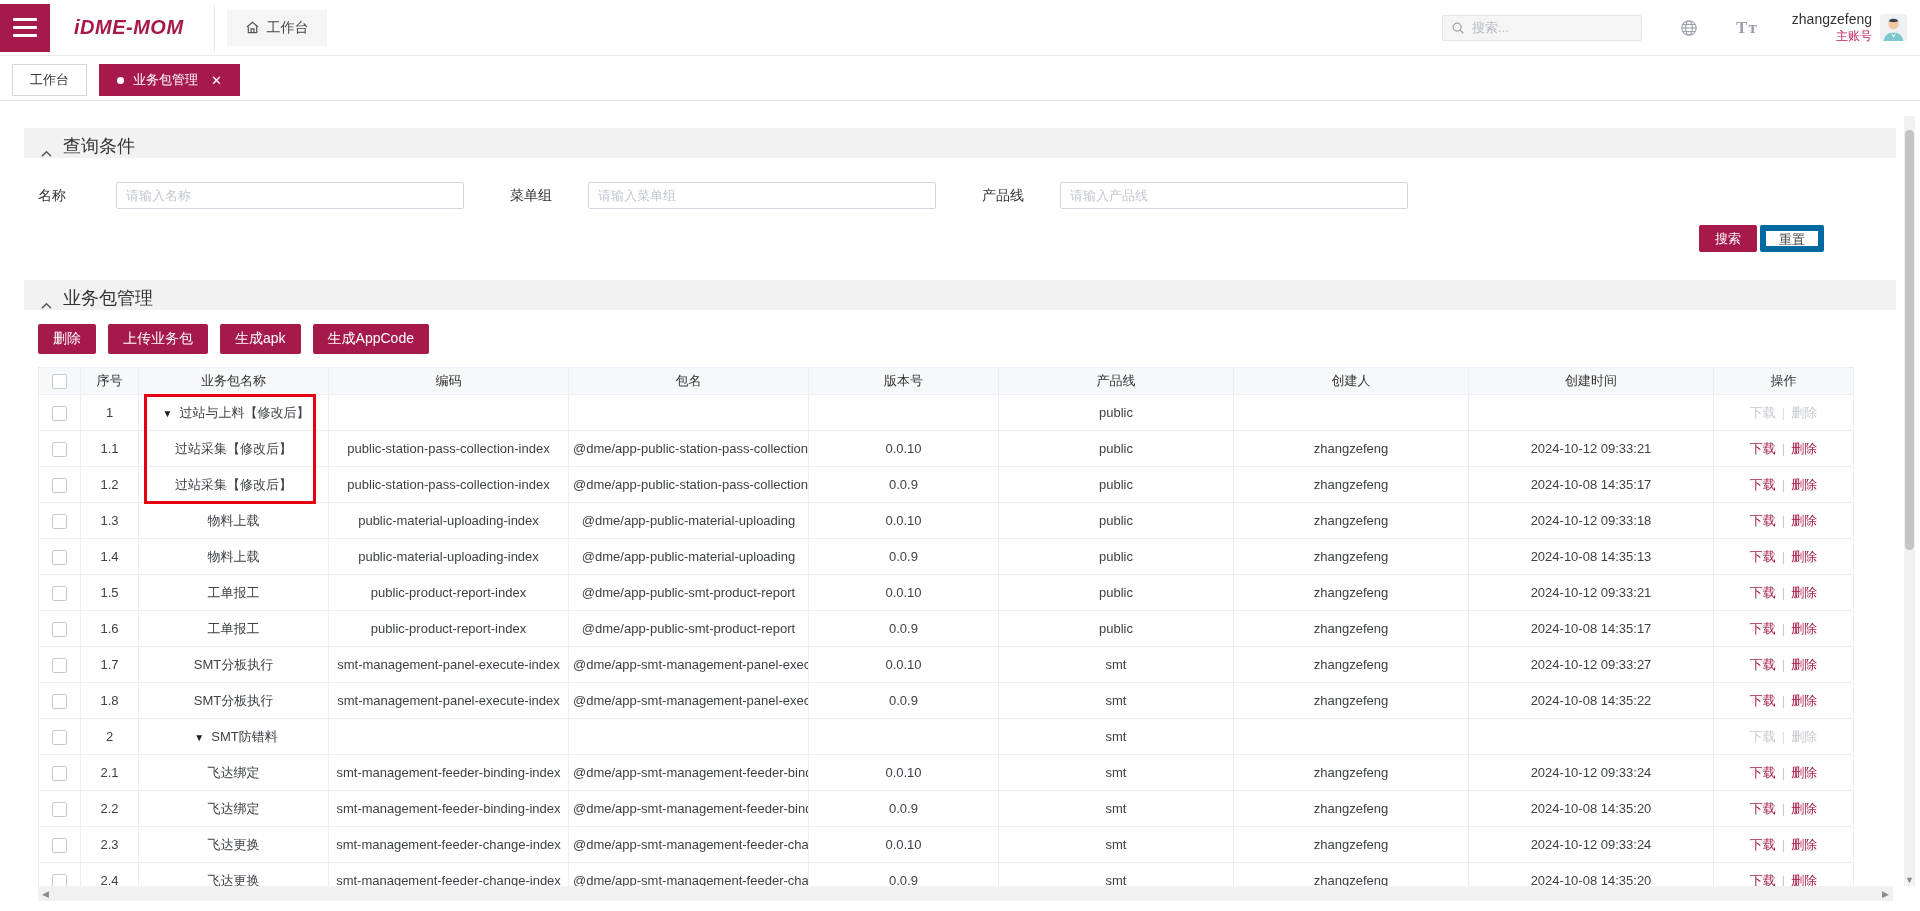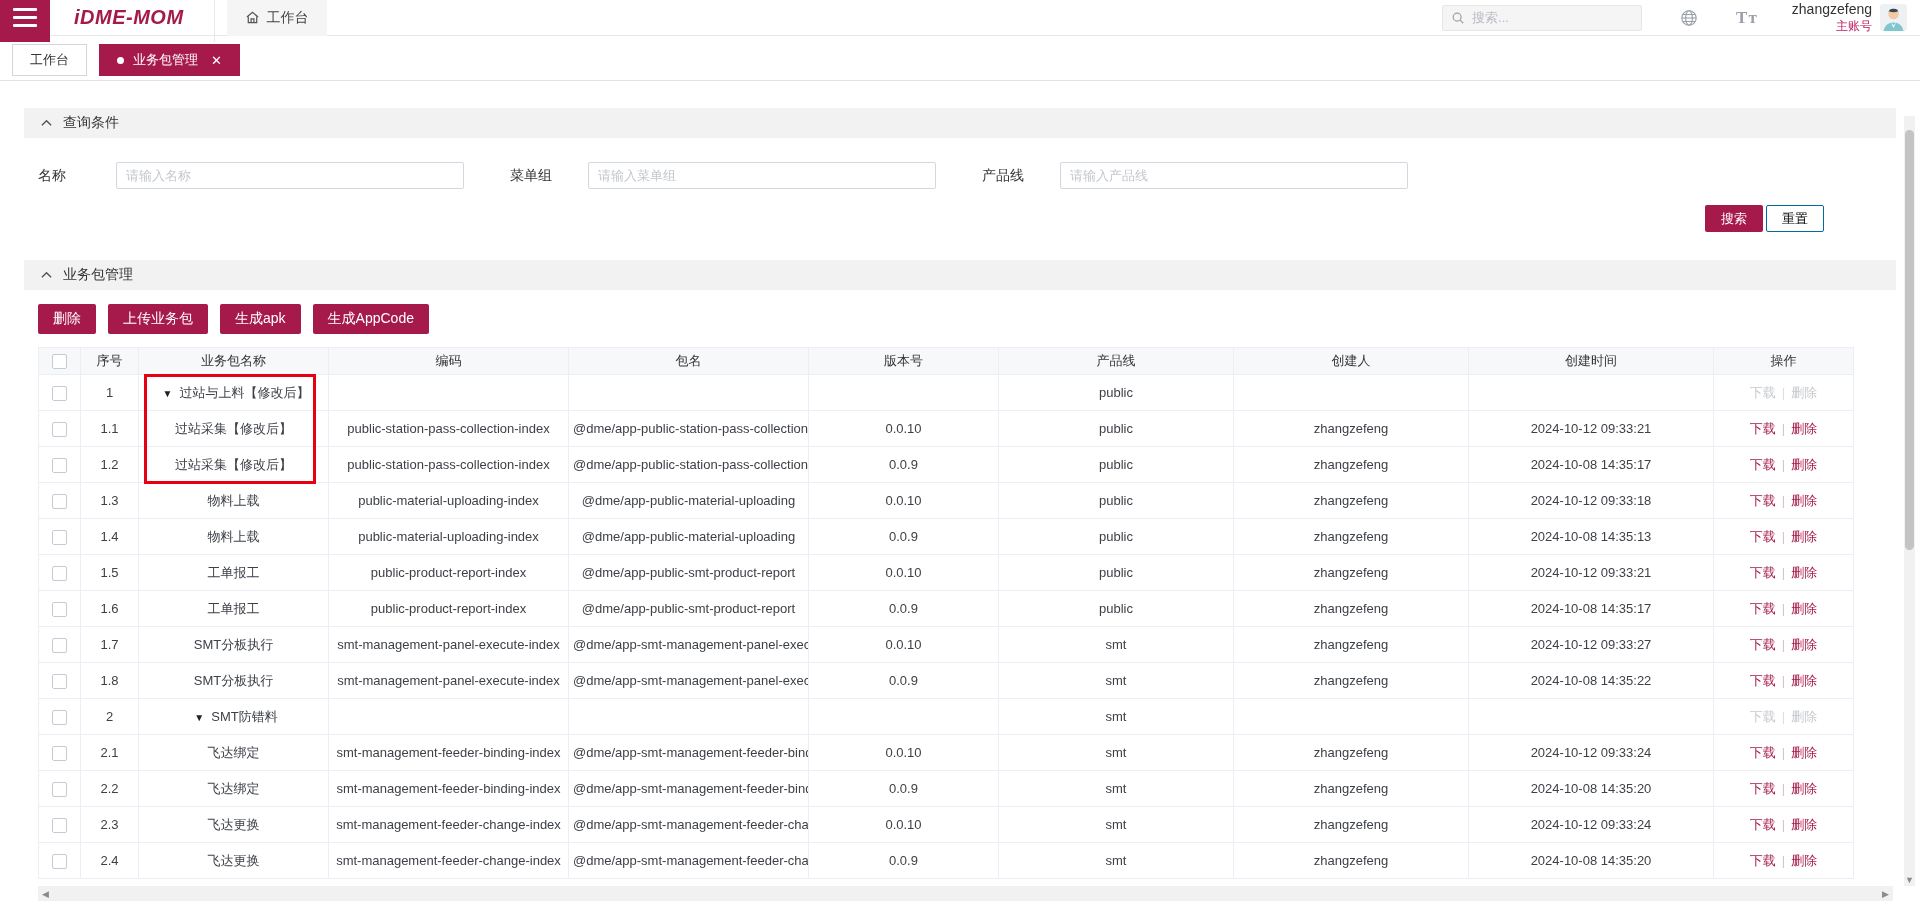--- a/index.html
+++ b/index.html
@@ -1,20 +1,20 @@
 <!DOCTYPE html>
 <html><head>
 <meta charset="utf-8">
 <style>
   * { margin:0; padding:0; box-sizing:border-box; }
   html,body { width:1920px; height:911px; overflow:hidden; background:#fff;
               font-family:"Liberation Sans","DejaVu Sans",sans-serif; color:#333; }
 
   
-  .topbar { height:36px; display:flex; align-items:center; border-bottom:1px solid #e8e8e8; background:#fff; }
+  .topbar { height:56px; display:flex; align-items:center; border-bottom:1px solid #e8e8e8; background:#fff; }
   .hamburger { width:50px; height:48px; background:#A6194B; display:flex; flex-direction:column;
                justify-content:center; align-items:center; gap:5px; cursor:pointer; flex:0 0 auto; }
   .hamburger i { display:block; width:24px; height:3px; background:#fff; border-radius:1px; }
   .logo { color:#A6194B; font-weight:bold; font-style:italic; font-size:20px; letter-spacing:.5px;
           margin:0 30px 0 24px; white-space:nowrap; }
   .top-divider { width:1px; height:48px; background:#e8e8e8; }
   .home-btn { height:36px; margin-left:12px; padding:0 18px; background:#f5f5f5; display:flex;
               align-items:center; gap:7px; font-size:14px; color:#444; cursor:pointer; }
   .home-btn svg { display:block; }
   .topbar-right { margin-left:auto; display:flex; align-items:center; padding-right:9px; }
@@ -35,36 +35,36 @@
   .tabstrip { height:45px; display:flex; align-items:center; gap:12px; padding:4px 12px 0;
               border-bottom:1px solid #e2e2e2; background:#fff; }
   .tab { height:32px; display:flex; align-items:center; padding:0 17px; font-size:13px; background:#fff;
          border:1px solid #d6d6d6; color:#333; cursor:pointer; white-space:nowrap; }
   .tab.active { background:#A6194B; border-color:#A6194B; color:#fff; gap:9px; }
   .tab .dot { width:7px; height:7px; border-radius:50%; background:#fff; }
   .tab .close { font-size:13px; margin-left:4px; }
 
   
   .content { position:relative; padding:0 24px; }
-  .section-header { height:30px; margin-top:27px; background:#f2f2f2; display:flex; align-items:center;
-                    gap:11px; padding:0 17px; font-size:14px; color:#333; cursor:pointer; }
+  .section-header { height:30px; margin-top:27px; background:#f2f2f2; display:flex; align-items:flex-end;
+                    gap:11px; padding:0 17px; font-size:18px; color:#333; cursor:pointer; }
   .chev { display:flex; align-items:center; color:#555; }
 
   .query-body { padding:24px 14px 14px; }
   .form-row { display:flex; }
   .field { display:flex; align-items:center; margin-right:46px; }
   .field label { width:78px; font-size:14px; color:#333; }
   .field input { width:348px; height:27px; border:1px solid #d4d7dd; border-radius:2px; padding:0 9px;
                  font-size:13px; color:#333; outline:none; font-family:inherit; }
   .field input::placeholder { color:#c3c7cf; }
   .btn-row { display:flex; justify-content:flex-end; gap:3px; margin-top:16px; padding-right:58px; }
   .btn { height:27px; min-width:58px; padding:0 13px; font-size:13px; border-radius:2px; cursor:pointer;
          font-family:inherit; }
   .btn-primary { background:#A6194B; color:#fff; border:none; }
-  .btn-plain { background:#fff; color:#000000; border:1px solid #0369a1; }
+  .btn-plain { background:#fff; color:#404040; border:6px solid #0369a1; }
 
   .pkg-body { padding:14px 14px 0; }
   .toolbar { display:flex; gap:12px; }
   .btn-lg { height:30px; padding:0 15px; font-size:14px; background:#A6194B; color:#fff; border:none;
             border-radius:2px; cursor:pointer; font-family:inherit; white-space:nowrap; }
 
   
   .table-wrap { position:relative; margin-top:13px; }
   table { border-collapse:collapse; table-layout:fixed; width:1815px; background:#fff; }
   th { height:27px; background:#f7f8fa; font-weight:normal; font-size:13px; color:#333;

